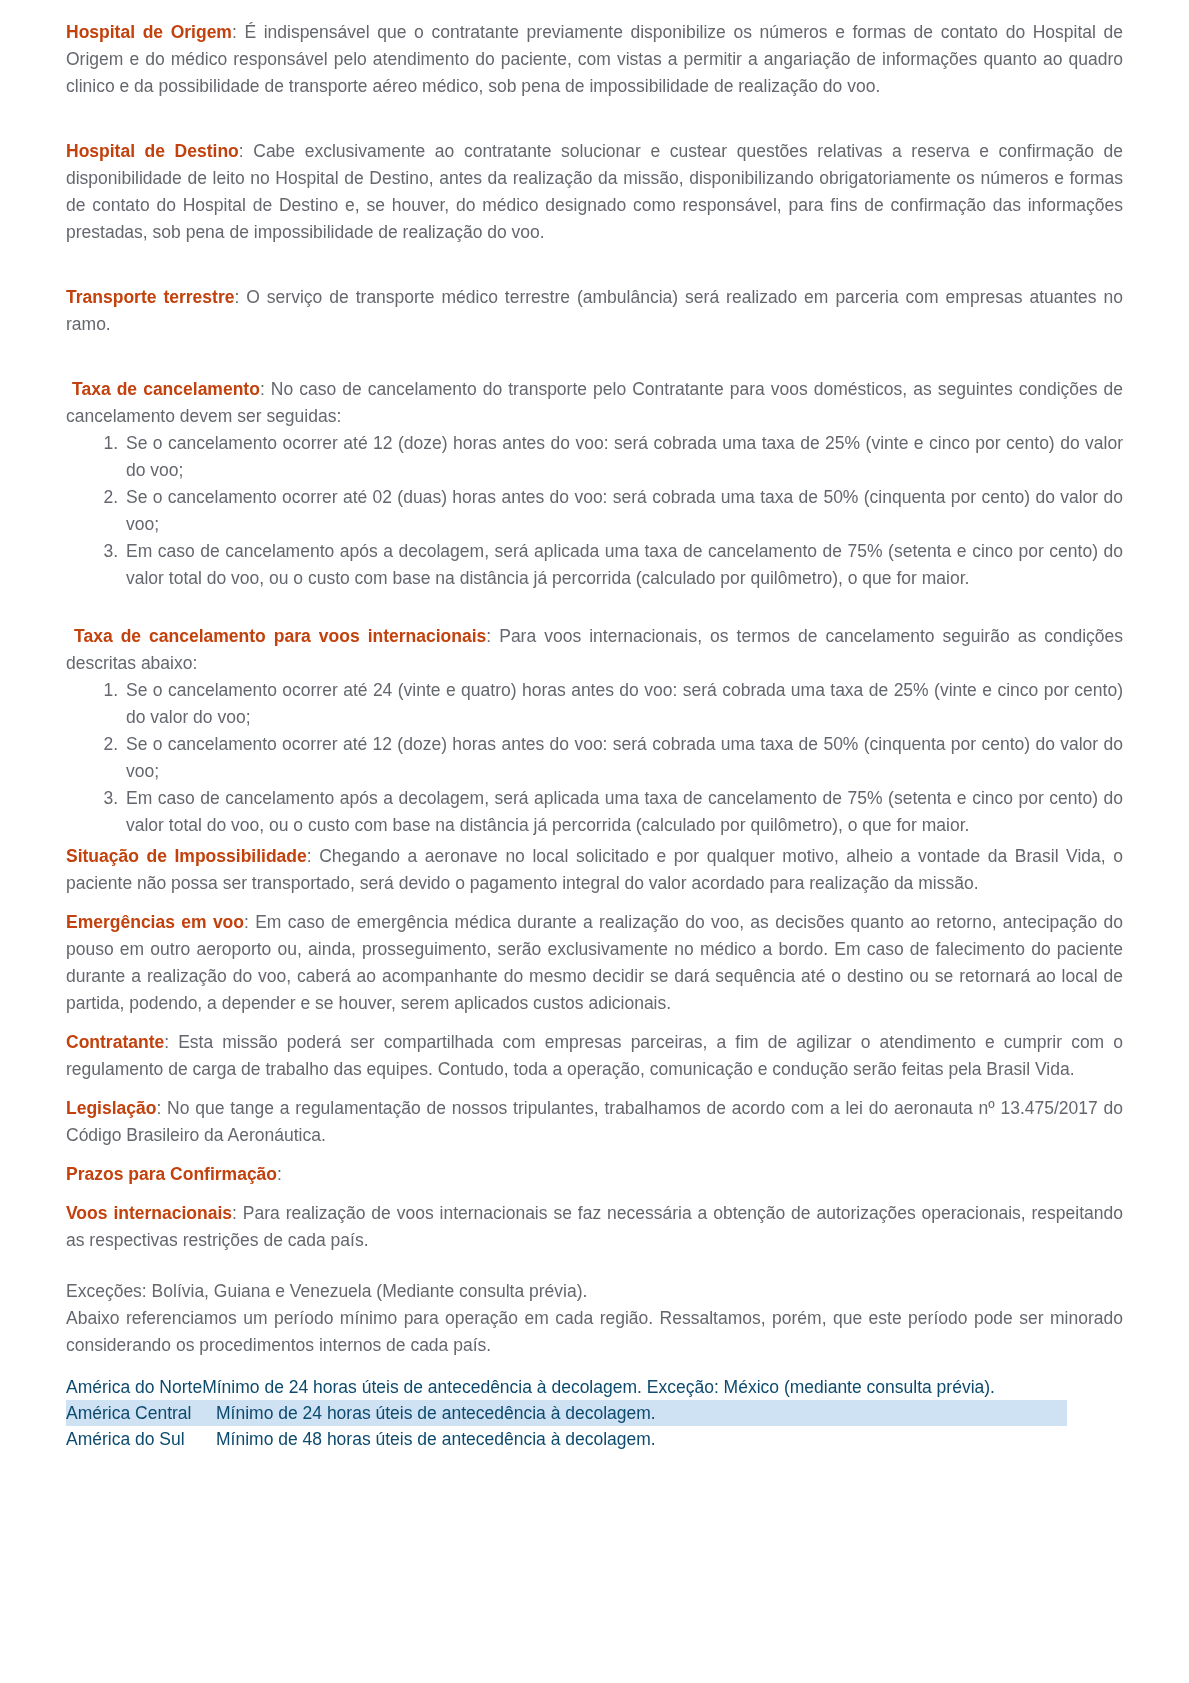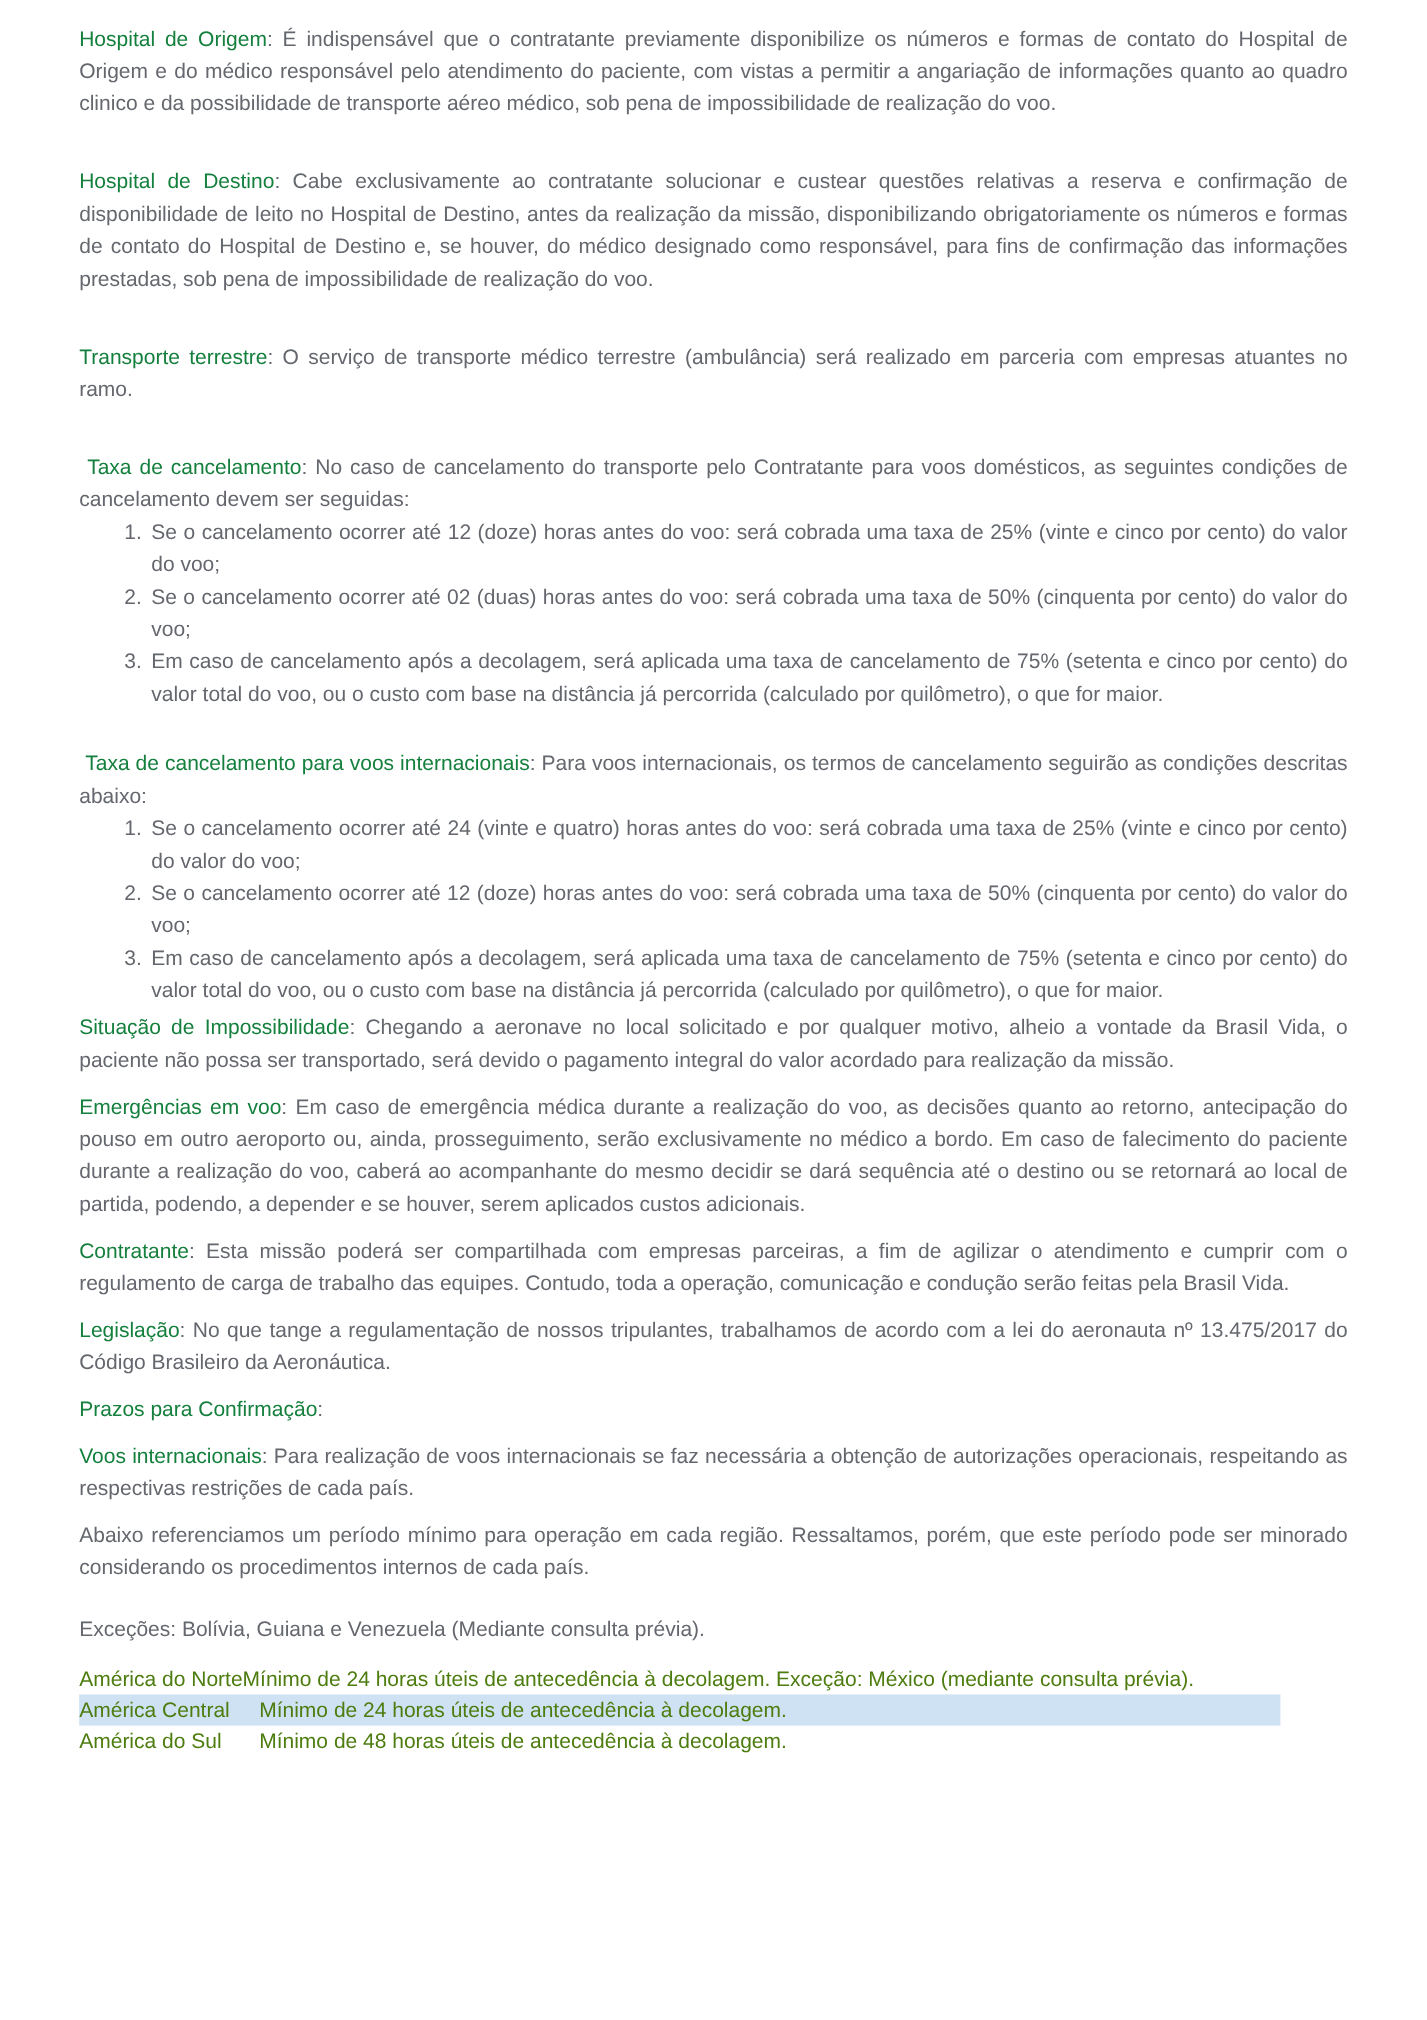--- a/index.html
+++ b/index.html
@@ -5,29 +5,29 @@
   html, body { margin: 0; padding: 0; }
   body {
     width: 1189px; height: 1683px; overflow: hidden;
     background: #ffffff;
     font-family: "Liberation Sans", sans-serif;
     font-size: 17.5px; line-height: 27px;
     color: #64676d;
     -webkit-font-smoothing: antialiased;
   }
   .doc { padding: 19px 66px 0 66px; }
-  .lbl { font-weight: normal; color: #15803d; }
+  .lbl { font-weight: bold; color: #c2410c; }
   .para { margin: 0 0 38px 0; text-align: justify; }
   .para.tight { margin-bottom: 12px; }
   .para.no-mb { margin-bottom: 0; }
   .gap-before { margin-top: 24px; }
   ol.cancel-list { margin: 0 0 31px 0; padding-left: 57px; }
   ol.cancel-list.tail-tight { margin-bottom: 4px; }
   ol.cancel-list li { text-align: justify; padding-left: 3px; }
-  .regions { margin-top: 15px; width: 1001px; color: #4d7c0f; }
+  .regions { margin-top: 15px; width: 1001px; color: #0c4a6e; }
   .rrow { display: flex; align-items: center; height: 26px; white-space: nowrap; }
   .rrow .region { flex: 0 0 150px; }
   .rrow.flow .region { flex: 0 0 auto; }
   .rrow.hl { background: #cfe2f3; }
 </style>
 </head>
 <body>
 
 <div class="doc">
 
@@ -59,23 +59,23 @@
 
   <p class="para tight"><span class="lbl">Contratante</span><span>: Esta missão poderá ser compartilhada com empresas parceiras, a fim de agilizar o atendimento e cumprir com o regulamento de carga de trabalho das equipes. Contudo, toda a operação, comunicação e condução serão feitas pela Brasil Vida.</span></p>
 
   <p class="para tight"><span class="lbl">Legislação</span><span>: No que tange a regulamentação de nossos tripulantes, trabalhamos de acordo com a lei do aeronauta nº 13.475/2017 do Código Brasileiro da Aeronáutica.</span></p>
 
   <p class="para tight"><span class="lbl">Prazos para Confirmação</span><span>:</span></p>
 
 
   <p class="para tight"><span class="lbl">Voos internacionais</span><span>: Para realização de voos internacionais se faz necessária a obtenção de autorizações operacionais, respeitando as respectivas restrições de cada país.</span></p>
 
+  <p class="para no-mb gap-before"><span>Exceções: Bolívia, Guiana e Venezuela (Mediante consulta prévia).</span></p>
+
   <p class="para tight"><span>Abaixo referenciamos um período mínimo para operação em cada região. Ressaltamos, porém,  que este período pode ser minorado considerando os procedimentos internos de cada país.</span></p>
-
-  <p class="para no-mb gap-before"><span>Exceções: Bolívia, Guiana e Venezuela (Mediante consulta prévia).</span></p>
 
   <div class="regions">
     <div class="rrow flow">
       <span class="region">América do Norte</span>
         <span class="detail">Mínimo de 24 horas úteis de antecedência à decolagem. Exceção: México (mediante consulta prévia).</span>
     </div>
     <div class="rrow hl">
       <span class="region">América Central</span>
         <span class="detail">Mínimo de 24 horas úteis de antecedência à decolagem.</span>
     </div>

